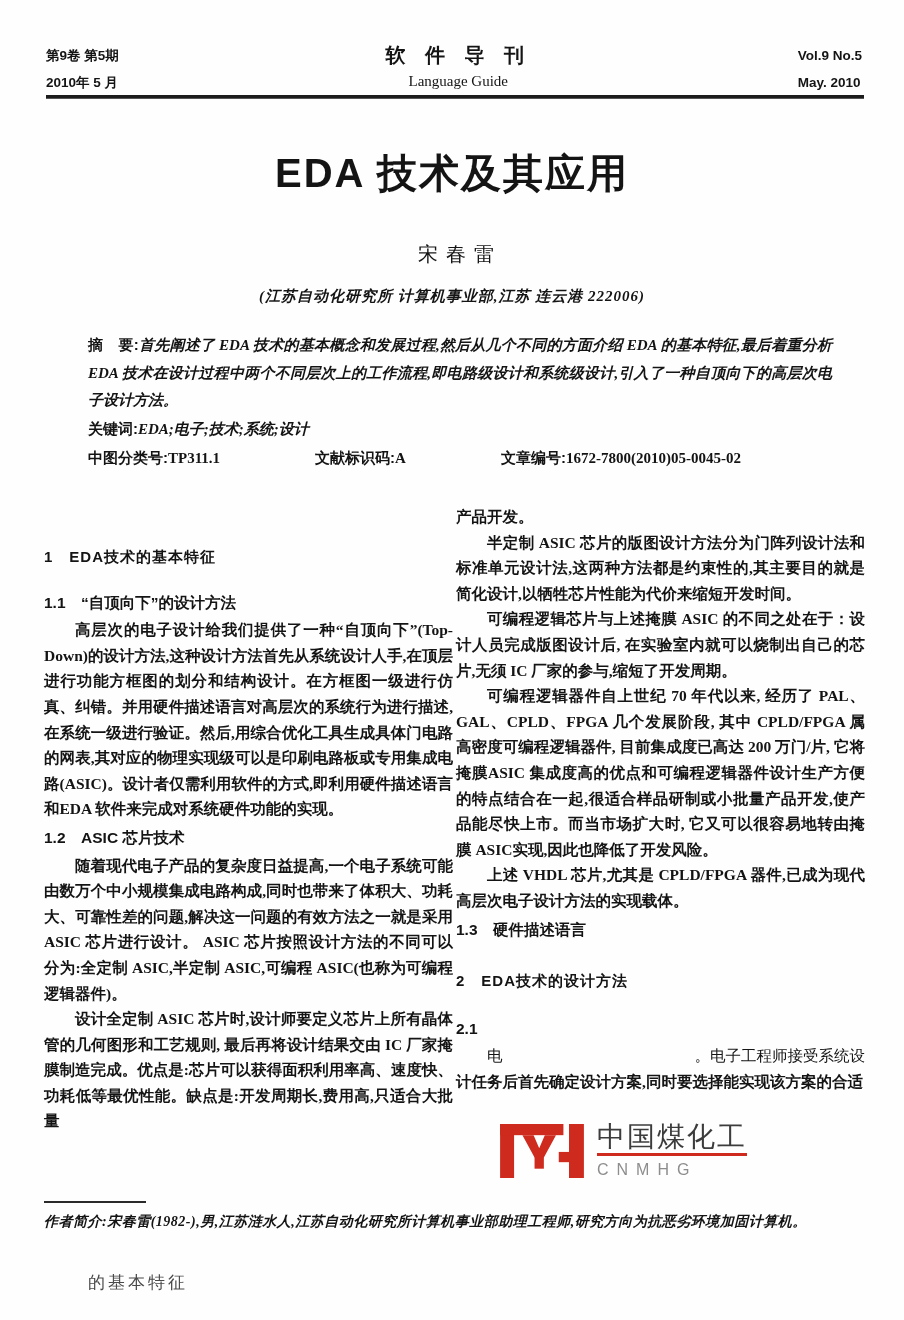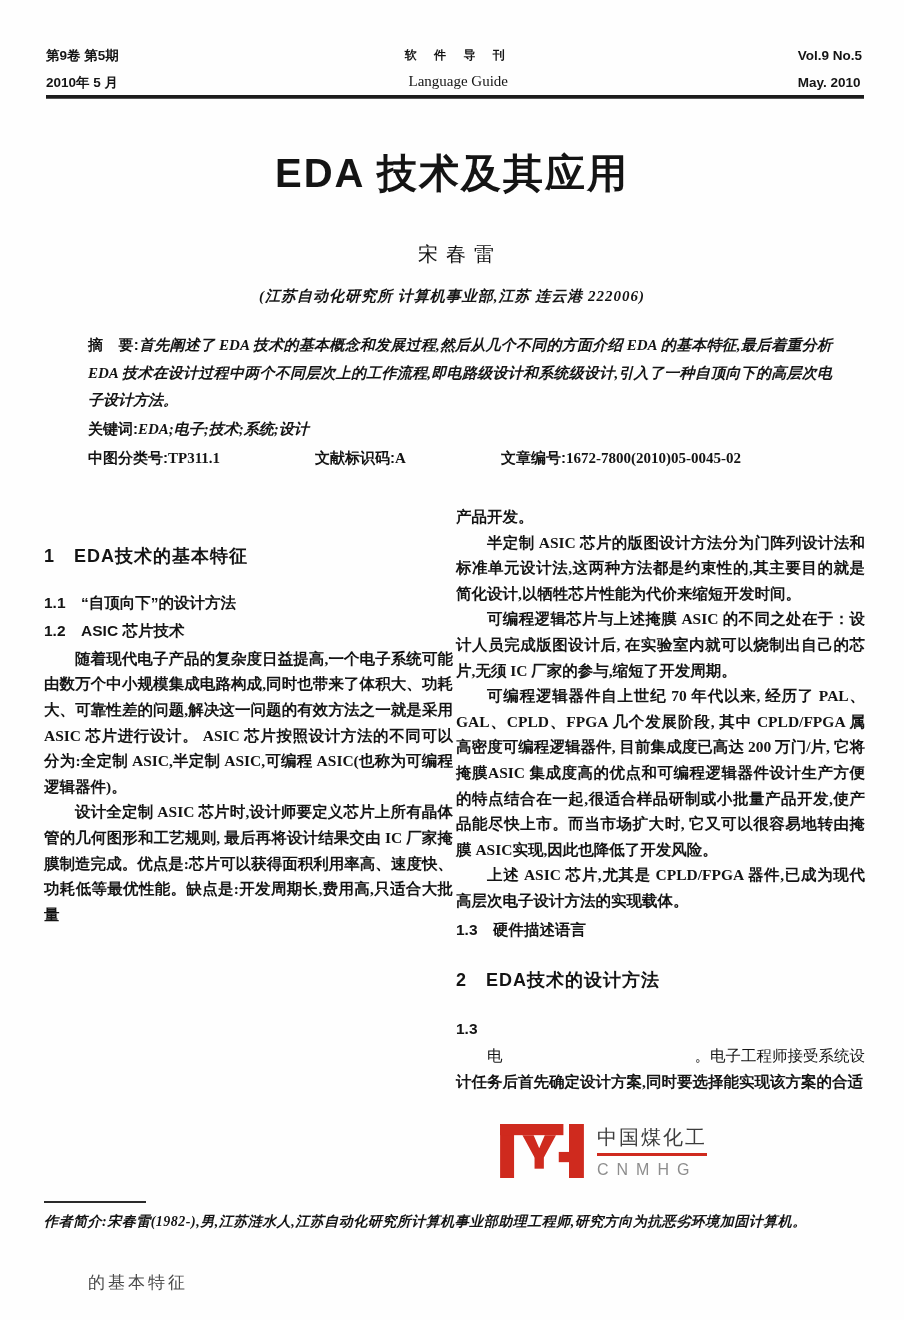--- a/index.html
+++ b/index.html
@@ -8,21 +8,21 @@
     position:relative; width:904px; height:1320px; background:#fefefe;
     font-family:"Liberation Serif","DejaVu Serif",serif; color:#141414; overflow:hidden;
   }
   
   .journal-header { position:absolute; left:46px; right:42px; top:42px;
     display:flex; justify-content:space-between; align-items:flex-start; }
   .hdr-left, .hdr-right { font-family:"Liberation Sans","DejaVu Sans",sans-serif;
     font-weight:bold; font-size:13.5px; line-height:27px; }
   .hdr-center { text-align:center; }
   .journal-cn { font-family:"Liberation Sans",sans-serif; font-weight:bold;
-    font-size:12px; letter-spacing:7px; line-height:26px; }
+    font-size:20px; letter-spacing:7px; line-height:26px; }
   .journal-en { font-size:15px; line-height:27px; }
   .hdr-rule { position:absolute; left:46px; right:40px; top:95px; height:4px;
     background:#1c1c1c; border-bottom:1px solid #555; }
   
   .title { position:absolute; top:146px; left:0; width:100%; text-align:center;
     font-family:"Liberation Sans","DejaVu Sans",sans-serif; font-weight:bold;
     font-size:40px; letter-spacing:2px; }
   .author { position:absolute; top:241px; left:8px; width:100%; text-align:center;
     font-size:20px; letter-spacing:8px; }
   .affiliation { position:absolute; top:287px; left:0; width:100%; text-align:center;
@@ -33,33 +33,33 @@
   .lbl { font-family:"Liberation Sans",sans-serif; font-weight:bold; font-style:normal; }
   .kai { font-style:italic; font-weight:bold; }
   .meta-row { display:flex; font-weight:bold; margin-top:1px; }
   .meta-seg1 { width:227px; } .meta-seg2 { width:186px; } .meta-seg3 { flex:1; }
   
   .col { position:absolute; top:504px; width:409px; font-size:15.5px;
     line-height:25.6px; text-align:justify; }
   .col-left { left:44px; } .col-right { left:456px; }
   .para { text-indent:2em;font-weight:bold; }
   .noindent { text-indent:0; }
-  .h1 { font-family:"Liberation Sans",sans-serif; font-weight:bold; font-size:18px;
+  .h1 { font-family:"Liberation Sans",sans-serif; font-weight:bold; font-size:15px;
     text-indent:0; text-align:left; letter-spacing:1px; }
   .h1-first { margin:40px 0 20px; }
   .h1-mid { margin:26px 0 22px; }
   .h2 { font-family:"Liberation Sans",sans-serif; font-weight:bold; font-size:15.5px;
     text-indent:0; text-align:left; margin:3px 0 2px; }
   .fragline { display:flex; justify-content:space-between; text-indent:0; }
   .frag-left { padding-left:2em; }
   
   .watermark { position:absolute; left:500px; top:1124px; display:flex;
     align-items:flex-start; gap:13px; z-index:5; background:transparent; }
   .wm-logo { width:84px; height:54px; }
-  .wm-cn { font-family:"Liberation Sans",sans-serif; font-size:20px; color:#3c3c3c;
+  .wm-cn { font-family:"Liberation Sans",sans-serif; font-size:28px; color:#3c3c3c;
     letter-spacing:2px; padding-bottom:3px; border-bottom:3px solid #cf2a1e; line-height:26px; }
   .wm-en { font-family:"Liberation Sans",sans-serif; font-size:16px; color:#8d8d8d;
     letter-spacing:8px; margin-top:3px; line-height:22px; }
   
   .footnote-rule { position:absolute; left:44px; top:1201px; width:102px; height:2px;
     background:#2a2a2a; }
   .bio { position:absolute; left:44px; top:1213px; width:822px; font-size:14px;
     font-weight:bold; font-style:italic; letter-spacing:0.5px; }
   .wanfang { position:absolute; left:88px; top:1271px;
     font-family:"Liberation Sans","DejaVu Sans",sans-serif; font-size:17px;
@@ -96,34 +96,35 @@
     <div class="meta-row">
       <div class="meta-seg1"><span class="lbl">中图分类号:</span><span>TP311.1</span></div>
       <div class="meta-seg2"><span class="lbl">文献标识码:</span><span>A</span></div>
       <div class="meta-seg3"><span class="lbl">文章编号:</span><span>1672-7800(2010)05-0045-02</span></div>
     </div>
   </section>
 
   <section class="col col-left">
     <h2 class="h1 h1-first">1　EDA技术的基本特征</h2>
     <h3 class="h2">1.1　“自顶向下”的设计方法</h3>
+    <p class="para">高层次的电子设计给我们提供了一种“自顶向下”(Top-Down)的设计方法,这种设计方法首先从系统设计人手,在顶层进行功能方框图的划分和结构设计。在方框图一级进行仿真、纠错。并用硬件描述语言对高层次的系统行为进行描述,在系统一级进行验证。然后,用综合优化工具生成具体门电路的网表,其对应的物理实现级可以是印刷电路板或专用集成电路(ASIC)。设计者仅需利用软件的方式,即利用硬件描述语言和EDA 软件来完成对系统硬件功能的实现。</p>
     <h3 class="h2">1.2　ASIC 芯片技术</h3>
     <p class="para">随着现代电子产品的复杂度日益提高,一个电子系统可能由数万个中小规模集成电路构成,同时也带来了体积大、功耗大、可靠性差的问题,解决这一问题的有效方法之一就是采用ASIC 芯片进行设计。 ASIC 芯片按照设计方法的不同可以分为:全定制 ASIC,半定制 ASIC,可编程 ASIC(也称为可编程逻辑器件)。</p>
     <p class="para">设计全定制 ASIC 芯片时,设计师要定义芯片上所有晶体管的几何图形和工艺规则, 最后再将设计结果交由 IC 厂家掩膜制造完成。优点是:芯片可以获得面积利用率高、速度快、功耗低等最优性能。缺点是:开发周期长,费用高,只适合大批量</p>
   </section>
 
   <section class="col col-right">
     <p class="para noindent">产品开发。</p>
     <p class="para">半定制 ASIC 芯片的版图设计方法分为门阵列设计法和标准单元设计法,这两种方法都是约束性的,其主要目的就是简化设计,以牺牲芯片性能为代价来缩短开发时间。</p>
     <p class="para">可编程逻辑芯片与上述掩膜 ASIC 的不同之处在于：设计人员完成版图设计后, 在实验室内就可以烧制出自己的芯片,无须 IC 厂家的参与,缩短了开发周期。</p>
     <p class="para">可编程逻辑器件自上世纪 70 年代以来, 经历了 PAL、GAL、CPLD、FPGA 几个发展阶段, 其中 CPLD/FPGA 属高密度可编程逻辑器件, 目前集成度已高达 200 万门/片, 它将掩膜ASIC 集成度高的优点和可编程逻辑器件设计生产方便的特点结合在一起,很适合样品研制或小批量产品开发,使产品能尽快上市。而当市场扩大时, 它又可以很容易地转由掩膜 ASIC实现,因此也降低了开发风险。</p>
-    <p class="para">上述 ASIC 芯片,尤其是 CPLD/FPGA 器件,已成为现代高层次电子设计方法的实现载体。</p>
+    <p class="para">上述 VHDL 芯片,尤其是 CPLD/FPGA 器件,已成为现代高层次电子设计方法的实现载体。</p>
     <h3 class="h2">1.3　硬件描述语言</h3>
     <h2 class="h1 h1-mid">2　EDA技术的设计方法</h2>
-    <h3 class="h2">1.3</h3>
+    <h3 class="h2">2.1</h3>
     <div class="fragline">
       <span class="frag-left">电</span>
       <span>。电子工程师接受系统设</span>
     </div>
     <p class="para noindent">计任务后首先确定设计方案,同时要选择能实现该方案的合适</p>
   </section>
 
   <div class="watermark">
     <svg class="wm-logo" viewBox="0 0 90 58" xmlns="http://www.w3.org/2000/svg">
       <g fill="#cf2a1e">

